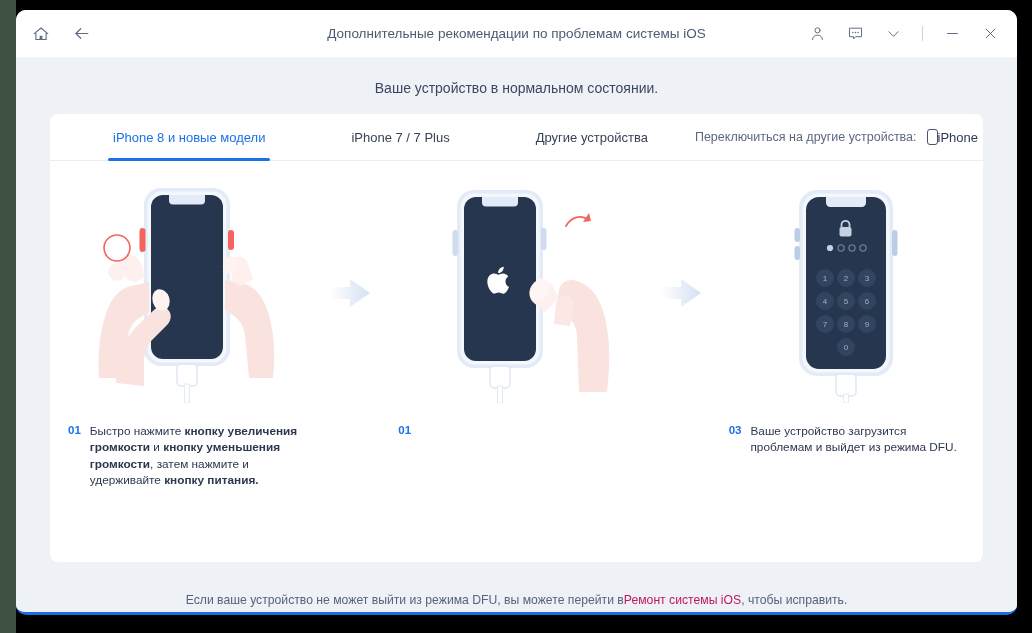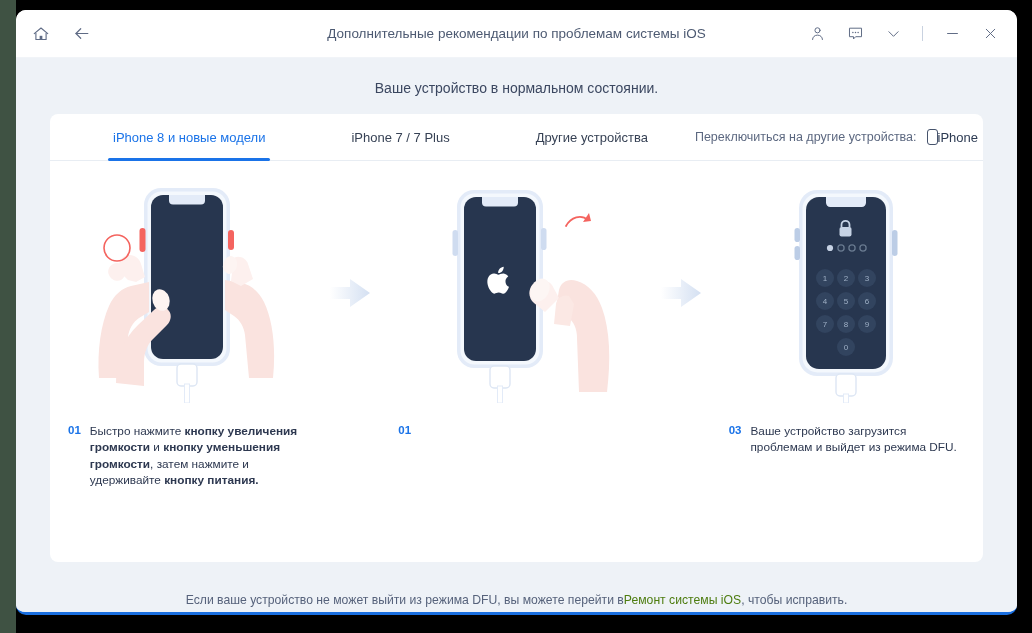--- a/index.html
+++ b/index.html
@@ -189,21 +189,21 @@
 
   
   .footer {
     height: 45px;
     flex: 0 0 45px;
     display: flex; align-items: flex-end; justify-content: center;
     font-size: 12.2px;
     color: #56627b;
   }
   .footer a {
-    color: #4d7c0f;
+    color: #be185d;
     text-decoration: none;
     cursor: pointer;
   }
 </style>
 </head>
 <body>
 
 <div class="desk">
   <div class="desk-left"></div>
 </div>

